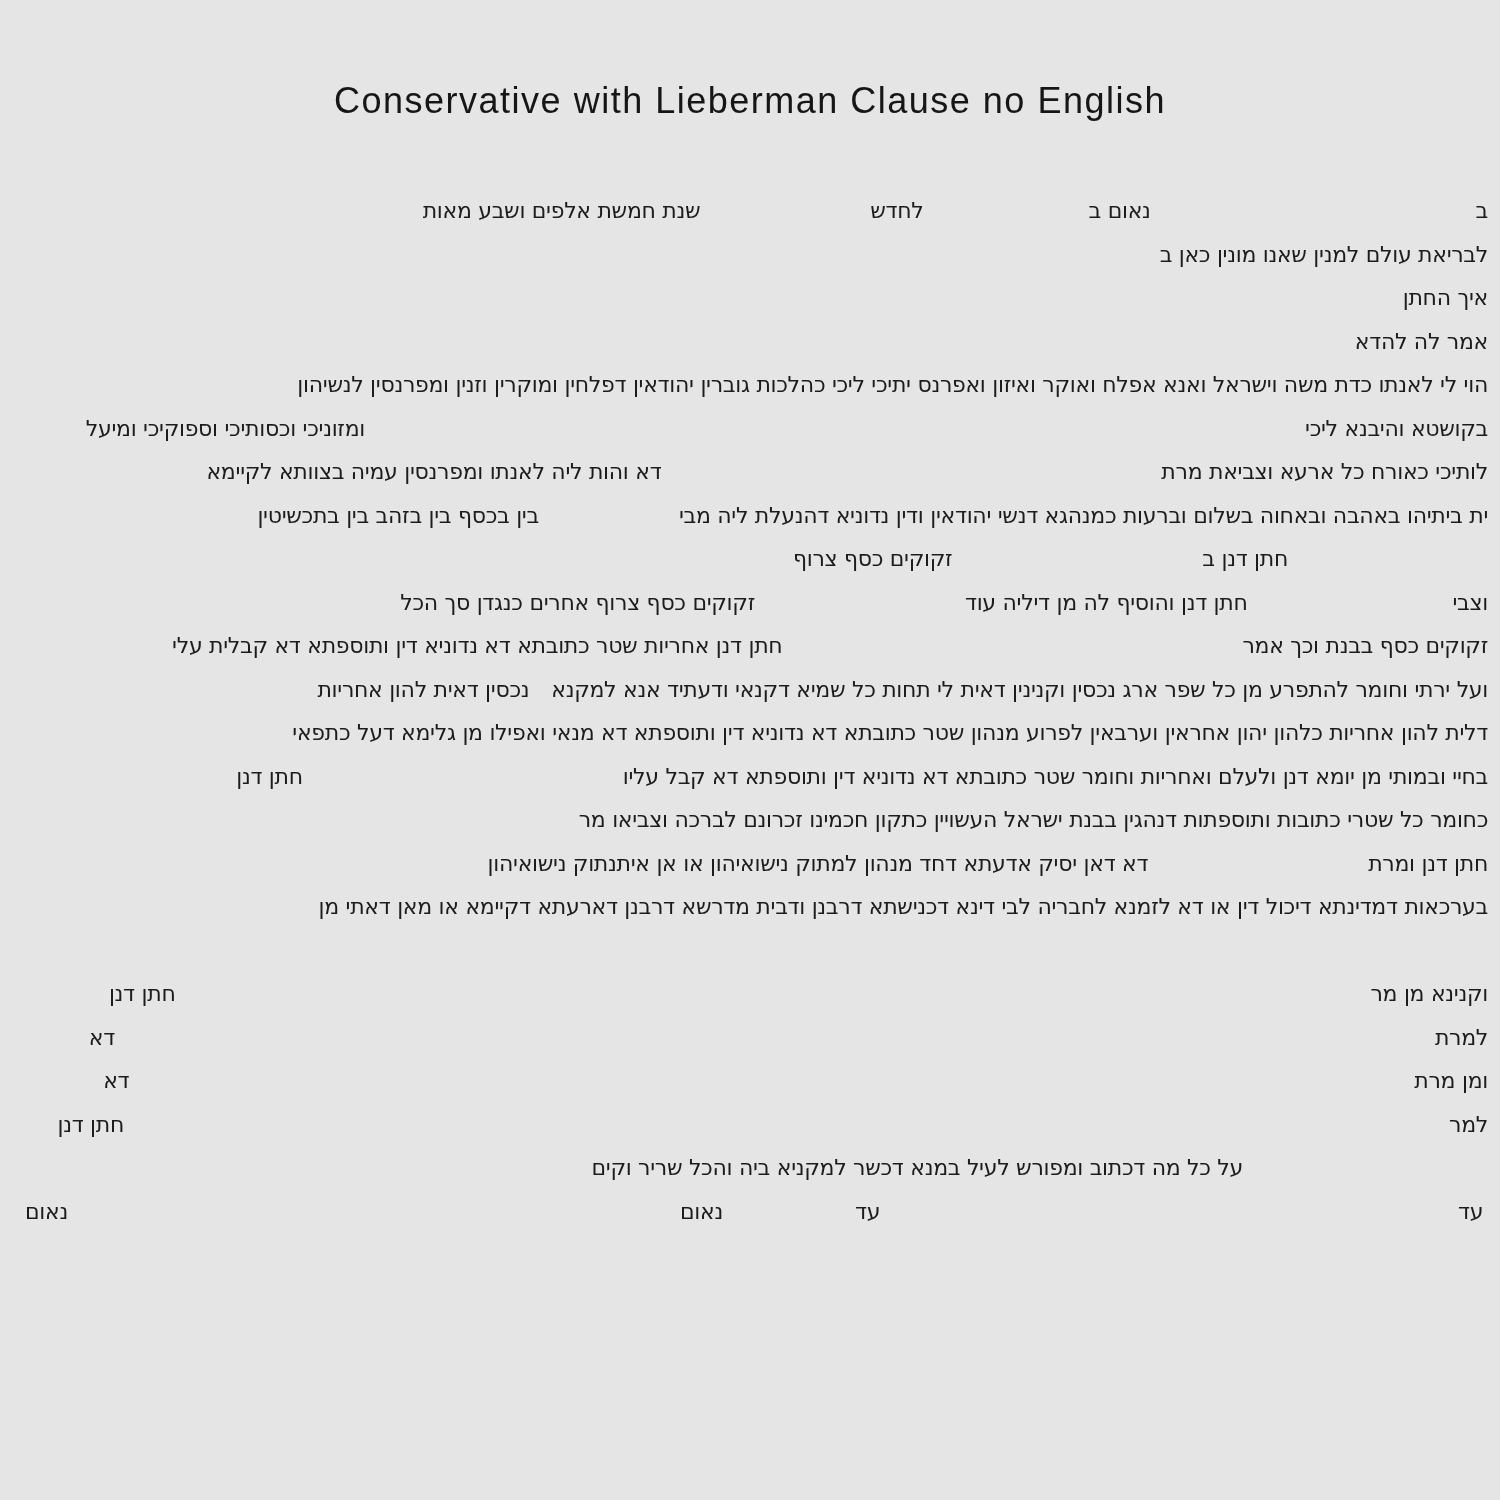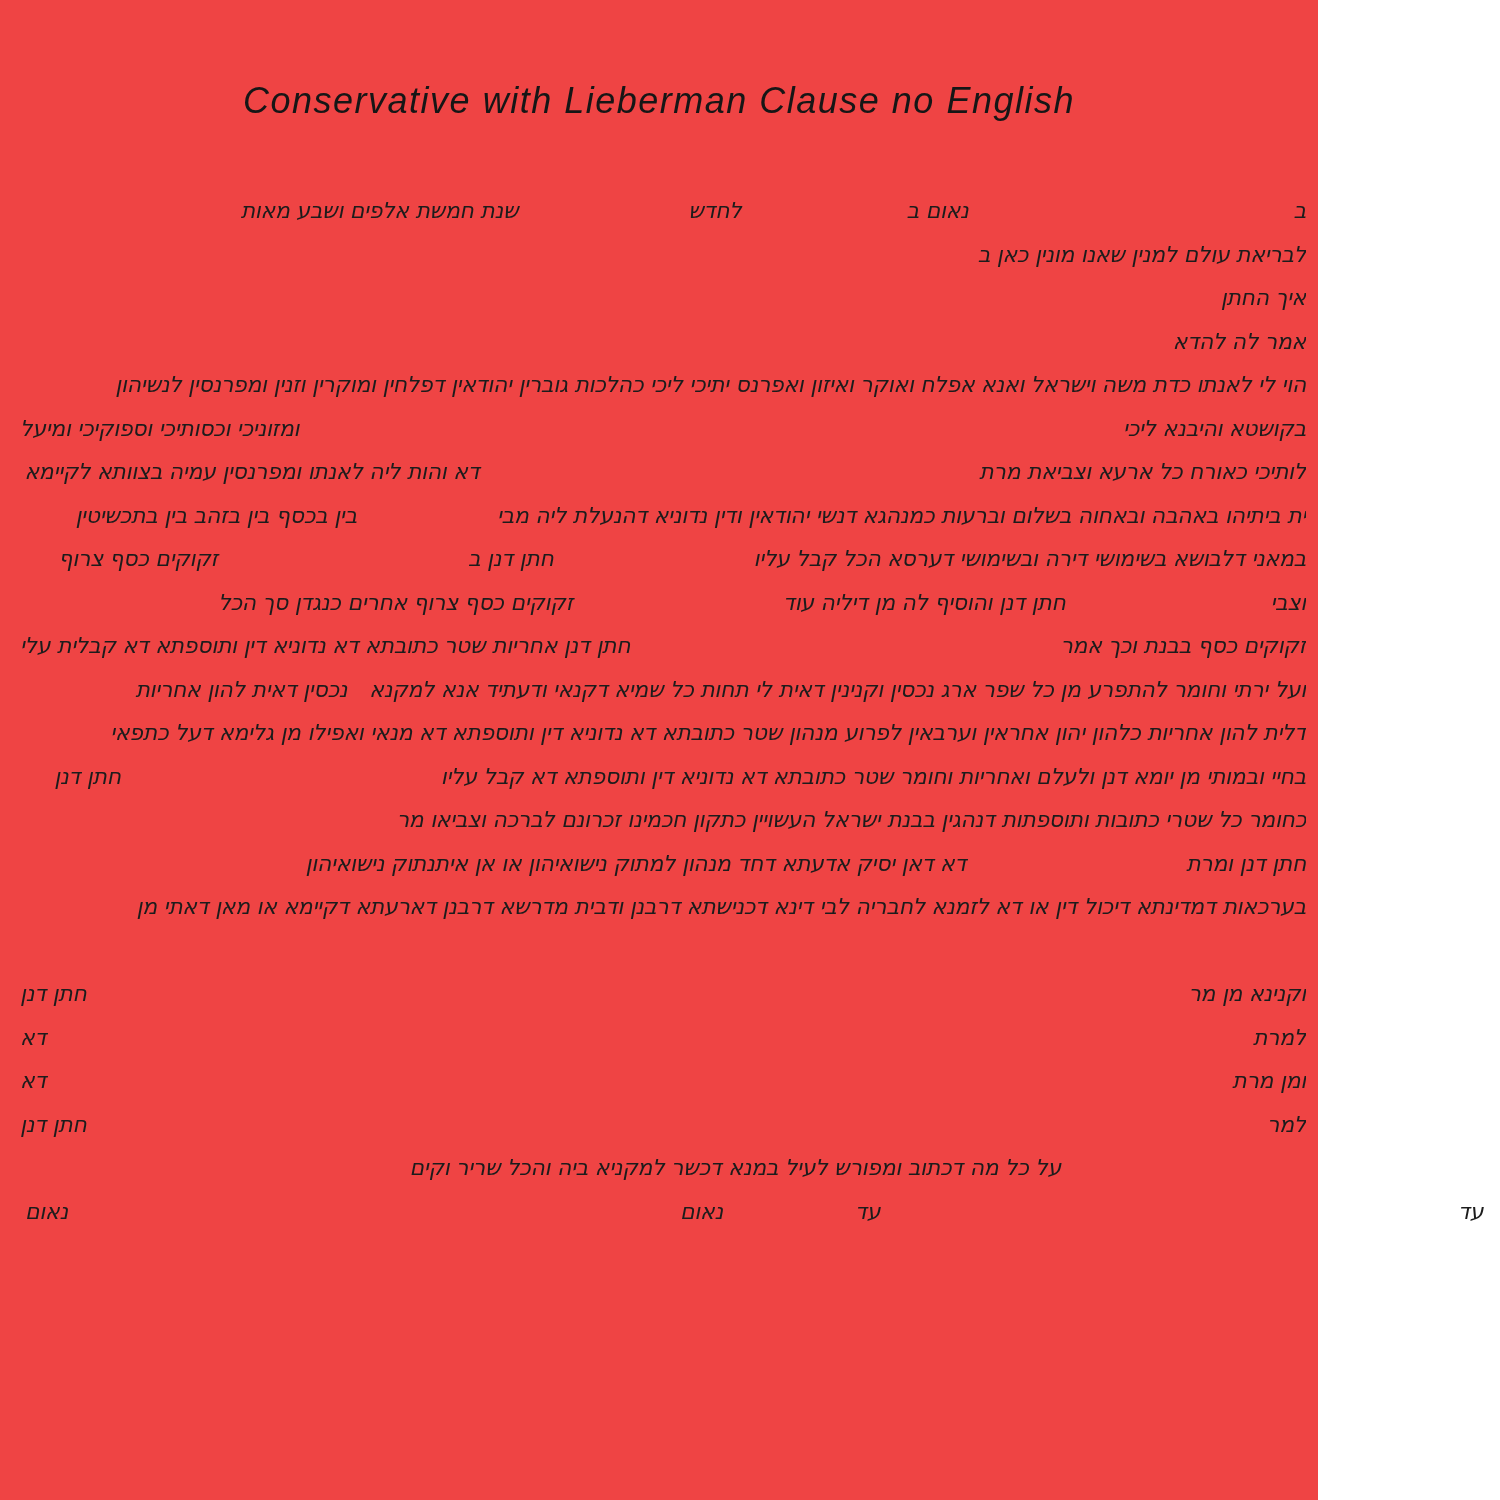--- a/index.html
+++ b/index.html
@@ -1,17 +1,17 @@
 <!DOCTYPE html>
 <html><head>
 <meta charset="utf-8">
 <style>
   html,body{margin:0;padding:0;}
   body{width:1500px;height:1500px;background:#ffffff;overflow:hidden;}
-  .page{position:relative;width:1318px;height:1500px;background:#ef4444;color:#1c1c1c;font-style:italic;}
+  .page{position:relative;width:1500px;height:1500px;background:#e5e5e5;color:#1c1c1c;}
   .doc-title{
     position:absolute;top:80px;left:0;right:0;
     text-align:center;
     font-family:"Liberation Sans",sans-serif;
     font-size:36px;font-weight:400;letter-spacing:1.5px;color:#161616;
   }
   .ketubah-body{
     position:absolute;top:189px;left:20px;right:12px;
     direction:rtl;
     font-family:"DejaVu Sans",sans-serif;
@@ -63,21 +63,20 @@
         <span class="seg">לותיכי כאורח כל ארעא וצביאת מרת</span>
         <span class="blank" style="flex-basis: 500px;"></span>
         <span class="seg">דא והות ליה לאנתו ומפרנסין עמיה בצוותא לקיימא</span>
       </div>
       <div class="line">
         <span class="seg">ית ביתיהו באהבה ובאחוה בשלום וברעות כמנהגא דנשי יהודאין ודין נדוניא דהנעלת ליה מבי</span>
         <span class="blank" style="flex-basis: 140px;"></span>
         <span class="seg">בין בכסף בין בזהב בין בתכשיטין</span>
       </div>
       <div class="line">
-        <span class="seg">במאני דלבושא בשימושי דירה ובשימושי דערסא הכל קבל עליו</span>
         <span class="blank" style="flex-basis: 200px;"></span>
         <span class="seg">חתן דנן ב</span>
         <span class="blank" style="flex-basis: 250px;"></span>
         <span class="seg">זקוקים כסף צרוף</span>
       </div>
       <div class="line">
         <span class="seg">וצבי</span>
         <span class="blank" style="flex-basis: 205px;"></span>
         <span class="seg">חתן דנן והוסיף לה מן דיליה עוד</span>
         <span class="blank" style="flex-basis: 210px;"></span>

